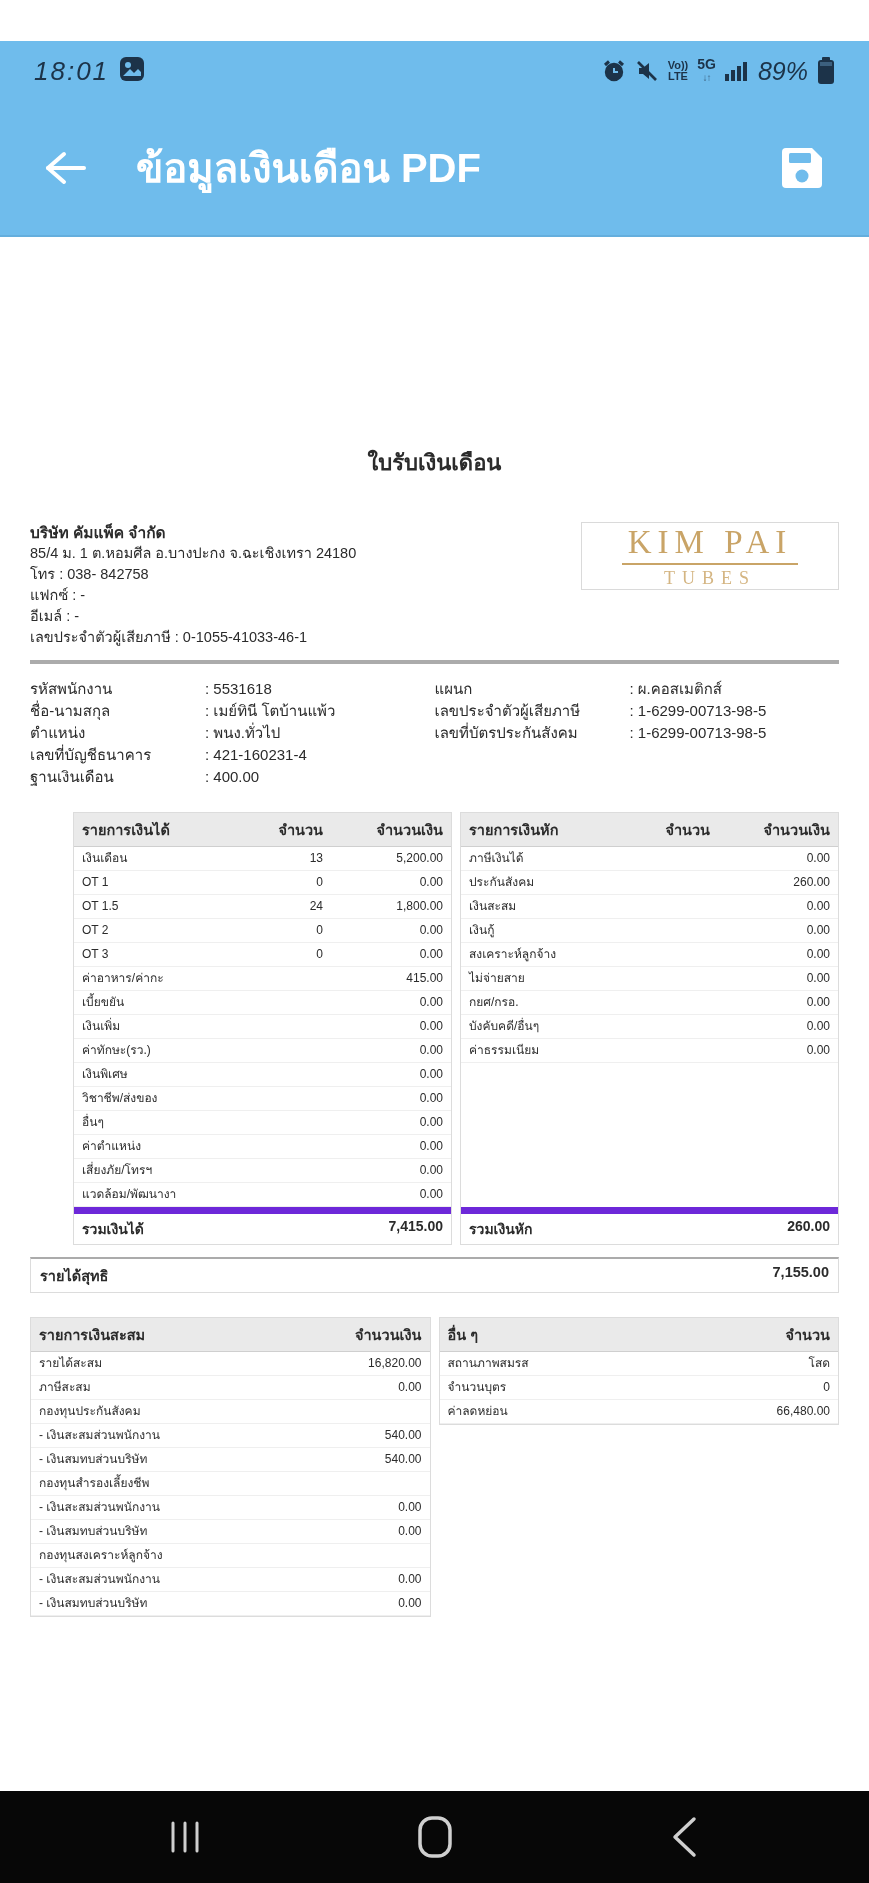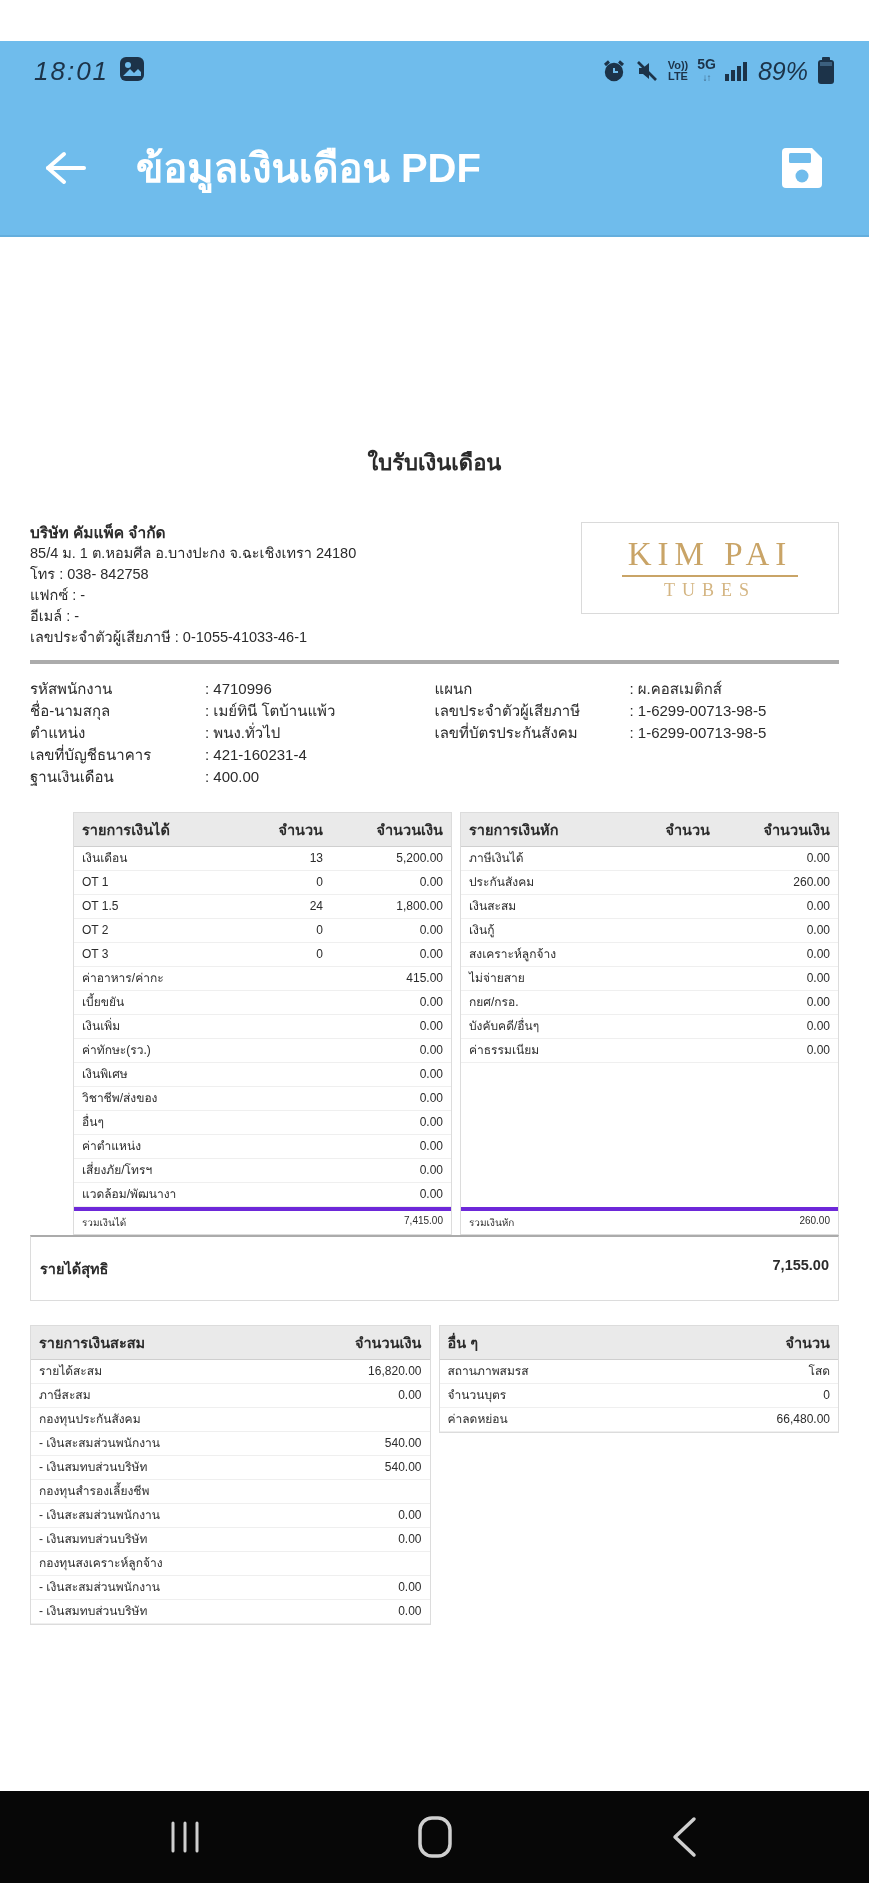--- a/index.html
+++ b/index.html
@@ -23,21 +23,21 @@
   .app-back { width:54px; height:54px; display:flex; align-items:center; justify-content:center; cursor:pointer; }
   .app-title { color:#ffffff; font-size:40px; margin-left:44px; font-weight:700; }
   .app-save { margin-left:auto; width:58px; height:58px; display:flex; align-items:center; justify-content:center; cursor:pointer; }
 
   
   .doc { padding:0 30px; color:#2B2B2B; }
   .doc-title { text-align:center; font-size:22px; font-weight:bold; margin-top:208px; }
   .doc-header { display:flex; margin-top:42px; align-items:flex-start; }
   .company { font-size:14.5px; line-height:21px; }
   .company .co-name { font-weight:bold; font-size:15.5px; }
-  .logo-box { margin-left:auto; width:258px; height:92px; border:1px solid #DADADA; display:flex; flex-direction:column; align-items:center; justify-content:center; background:#fff; }
+  .logo-box { margin-left:auto; width:258px; height:68px; border:1px solid #DADADA; display:flex; flex-direction:column; align-items:center; justify-content:center; background:#fff; }
   .logo-main { font-family:"Liberation Serif","DejaVu Serif",serif; font-size:33px; letter-spacing:6px; color:#C9A467; border-bottom:2px solid #C9A467; padding:0 6px 2px 6px; }
   .logo-sub { font-family:"Liberation Serif","DejaVu Serif",serif; font-size:18px; letter-spacing:7px; color:#D4B582; margin-top:3px; }
   .doc-divider { height:4px; background:#ABABAB; margin-top:12px; }
 
   .info-grid { display:flex; margin-top:14px; font-size:15px; line-height:22px; }
   .info-col { width:50%; }
   .info-row { display:flex; }
   .info-col.left  .info-label { width:175px; }
   .info-col.right .info-label { width:195px; }
   .info-value { flex:1; }
@@ -52,24 +52,24 @@
   .tbl3 .h2 { width:120px; text-align:right; }
   .tbl2 .h0 { flex:1; text-align:left; }
   .tbl2 .h1 { width:130px; text-align:right; }
   .tbl-body .trow { display:flex; font-size:12px; line-height:23px; padding:0 8px; border-bottom:1px solid #EFEFEF; }
   .tbl3 .trow .tcell:nth-child(1) { flex:1; }
   .tbl3 .trow .tcell:nth-child(2) { width:100px; text-align:right; }
   .tbl3 .trow .tcell:nth-child(3) { width:120px; text-align:right; }
   .tbl2 .trow .tcell:nth-child(1) { flex:1; }
   .tbl2 .trow .tcell:nth-child(2) { width:130px; text-align:right; }
   .tbl-spacer { flex:1; }
-  .tbl-total { display:flex; font-size:10px; font-weight:normal; padding:4px 8px; border-top:4px solid #6d28d9; }
+  .tbl-total { display:flex; font-size:14px; font-weight:bold; padding:4px 8px; border-top:7px solid #6d28d9; }
   .tbl-total .t-label { flex:1; }
   .tbl-total .t-value { width:120px; text-align:right; }
-  .net-row { display:flex; font-size:14.5px; font-weight:bold; padding:20px 9px; border:1px solid #DCDCDC; border-top:2px solid #ABABAB; margin-top:0; }
+  .net-row { display:flex; font-size:14.5px; font-weight:bold; padding:5px 9px; border:1px solid #DCDCDC; border-top:2px solid #ABABAB; margin-top:12px; }
   .net-row .t-label { flex:1; }
   .net-row .t-value { text-align:right; }
 
   .bottom-tables { display:flex; gap:8px; margin-top:24px; align-items:flex-start; }
   .bottom-tables .tbl { flex:1; }
 
   
   .nav-bar { position:absolute; left:0; bottom:0; width:869px; height:92px; background:#070707; display:flex; align-items:center; justify-content:space-between; padding:0 150px; }
   .nav-btn { width:70px; height:60px; display:flex; align-items:center; justify-content:center; cursor:pointer; color:#CFCFCF; }
 </style>
@@ -167,21 +167,21 @@
         <div class="logo-sub">TUBES</div>
       </div>
     </div>
 
     <div class="doc-divider"></div>
 
     <div class="info-grid">
       <div class="info-col left" id="emp-left">
           <div class="info-row">
             <div class="info-label">รหัสพนักงาน</div>
-            <div class="info-value">: 4710996</div>
+            <div class="info-value">: 5531618</div>
           </div>
           <div class="info-row">
             <div class="info-label">ชื่อ-นามสกุล</div>
             <div class="info-value">: เมย์ทินี โตบ้านแพ้ว</div>
           </div>
           <div class="info-row">
             <div class="info-label">ตำแหน่ง</div>
             <div class="info-value">: พนง.ทั่วไป</div>
           </div>
           <div class="info-row">

